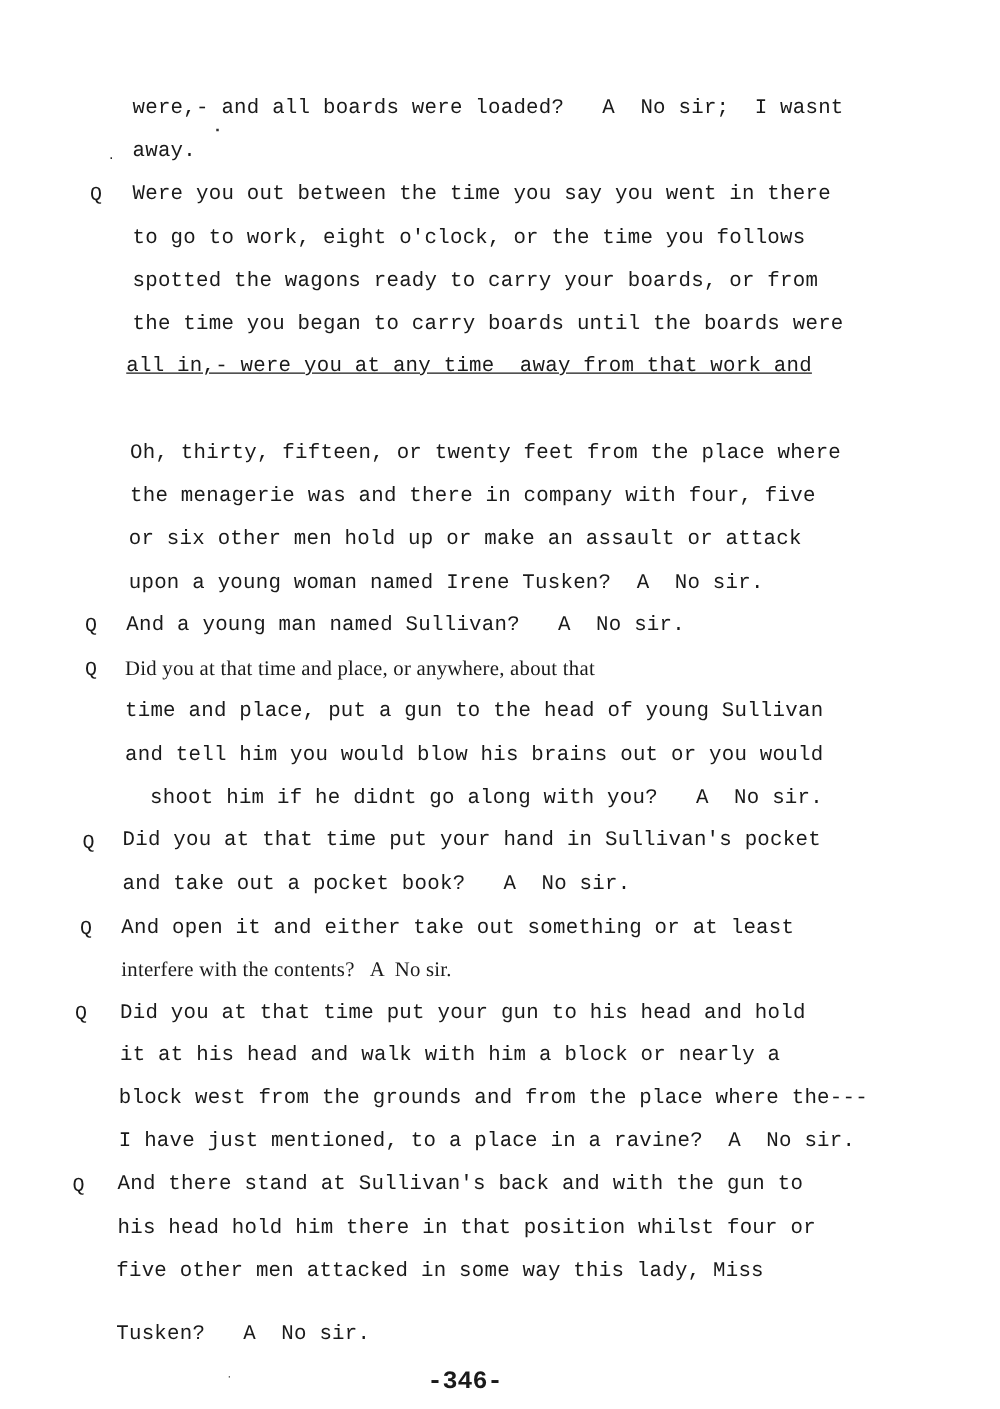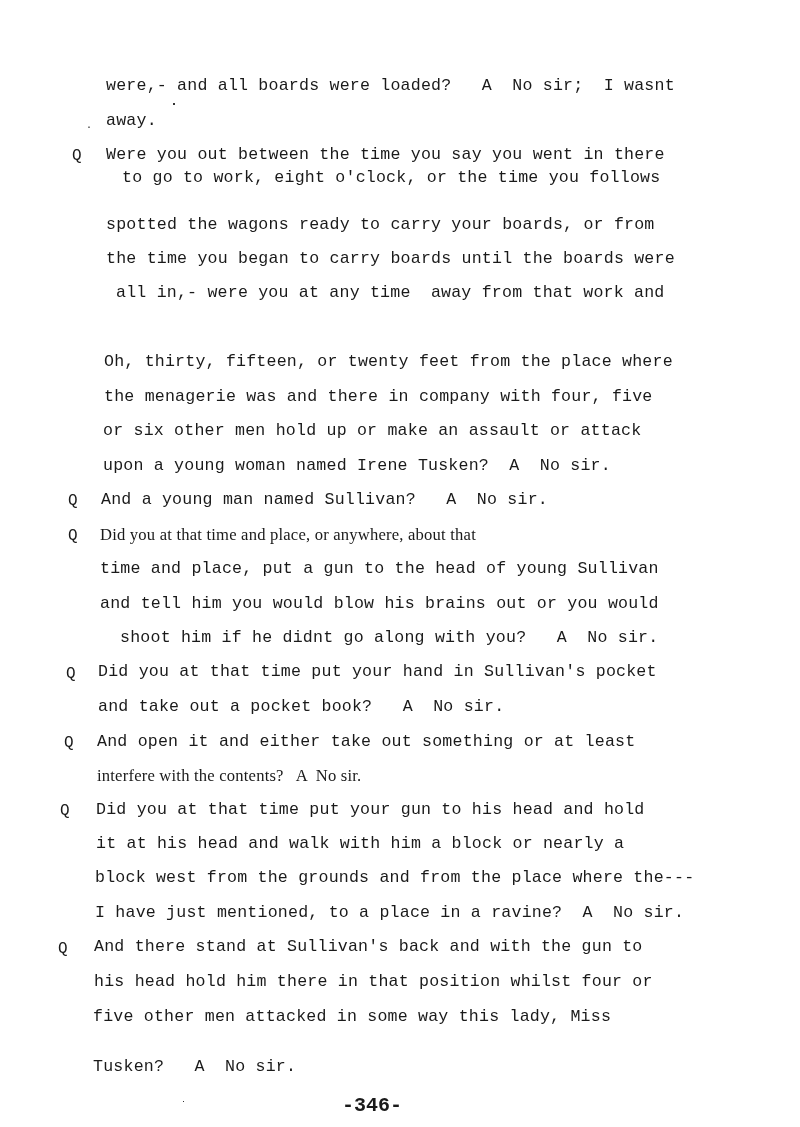--- a/index.html
+++ b/index.html
@@ -56,24 +56,24 @@
 <body>
 
 <div class="page">
 
   <div class="line" style="left:106px; top:76px; width:620px;">were,- and all boards were loaded?   A  No sir;  I wasnt</div>
   <div class="marker" style="left:86px; top:116px; font-size:10px;">.</div>
   <div class="line" style="left:106px; top:111px;">away.</div>
 
   <div class="marker" style="left:72px; top:146px;">Q</div>
   <div class="line" style="left:106px; top:145px;">Were you out between the time you say you went in there</div>
-  <div class="line" style="left:106px; top:168px;margin-left:16px;">to go to work, eight o'clock, or the time you follows</div>
+  <div class="line" style="left:106px; top:180px;">to go to work, eight o'clock, or the time you follows</div>
   <div class="line" style="left:106px; top:215px;">spotted the wagons ready to carry your boards, or from</div>
   <div class="line" style="left:106px; top:249px;">the time you began to carry boards until the boards were</div>
-  <div class="line" style="left:116px; top:283px;">all in,- were you at any time  away from that work and</div>
+  <div class="line" style="left:101px; top:283px;text-decoration:underline;">all in,- were you at any time  away from that work and</div>
   <div class="line" style="left:104px; top:352px;">Oh, thirty, fifteen, or twenty feet from the place where</div>
   <div class="line" style="left:104px; top:387px;">the menagerie was and there in company with four, five</div>
   <div class="line" style="left:103px; top:421px;">or six other men hold up or make an assault or attack</div>
   <div class="line" style="left:103px; top:456px;">upon a young woman named Irene Tusken?  A  No sir.</div>
 
   <div class="marker" style="left:68px; top:491px;">Q</div>
   <div class="line" style="left:101px; top:490px;">And a young man named Sullivan?   A  No sir.</div>
 
   <div class="marker" style="left:68px; top:526px;">Q</div>
   <div class="line" style="left:100px; top:525px;font-family:Liberation Serif, serif;">Did you at that time and place, or anywhere, about that</div>

